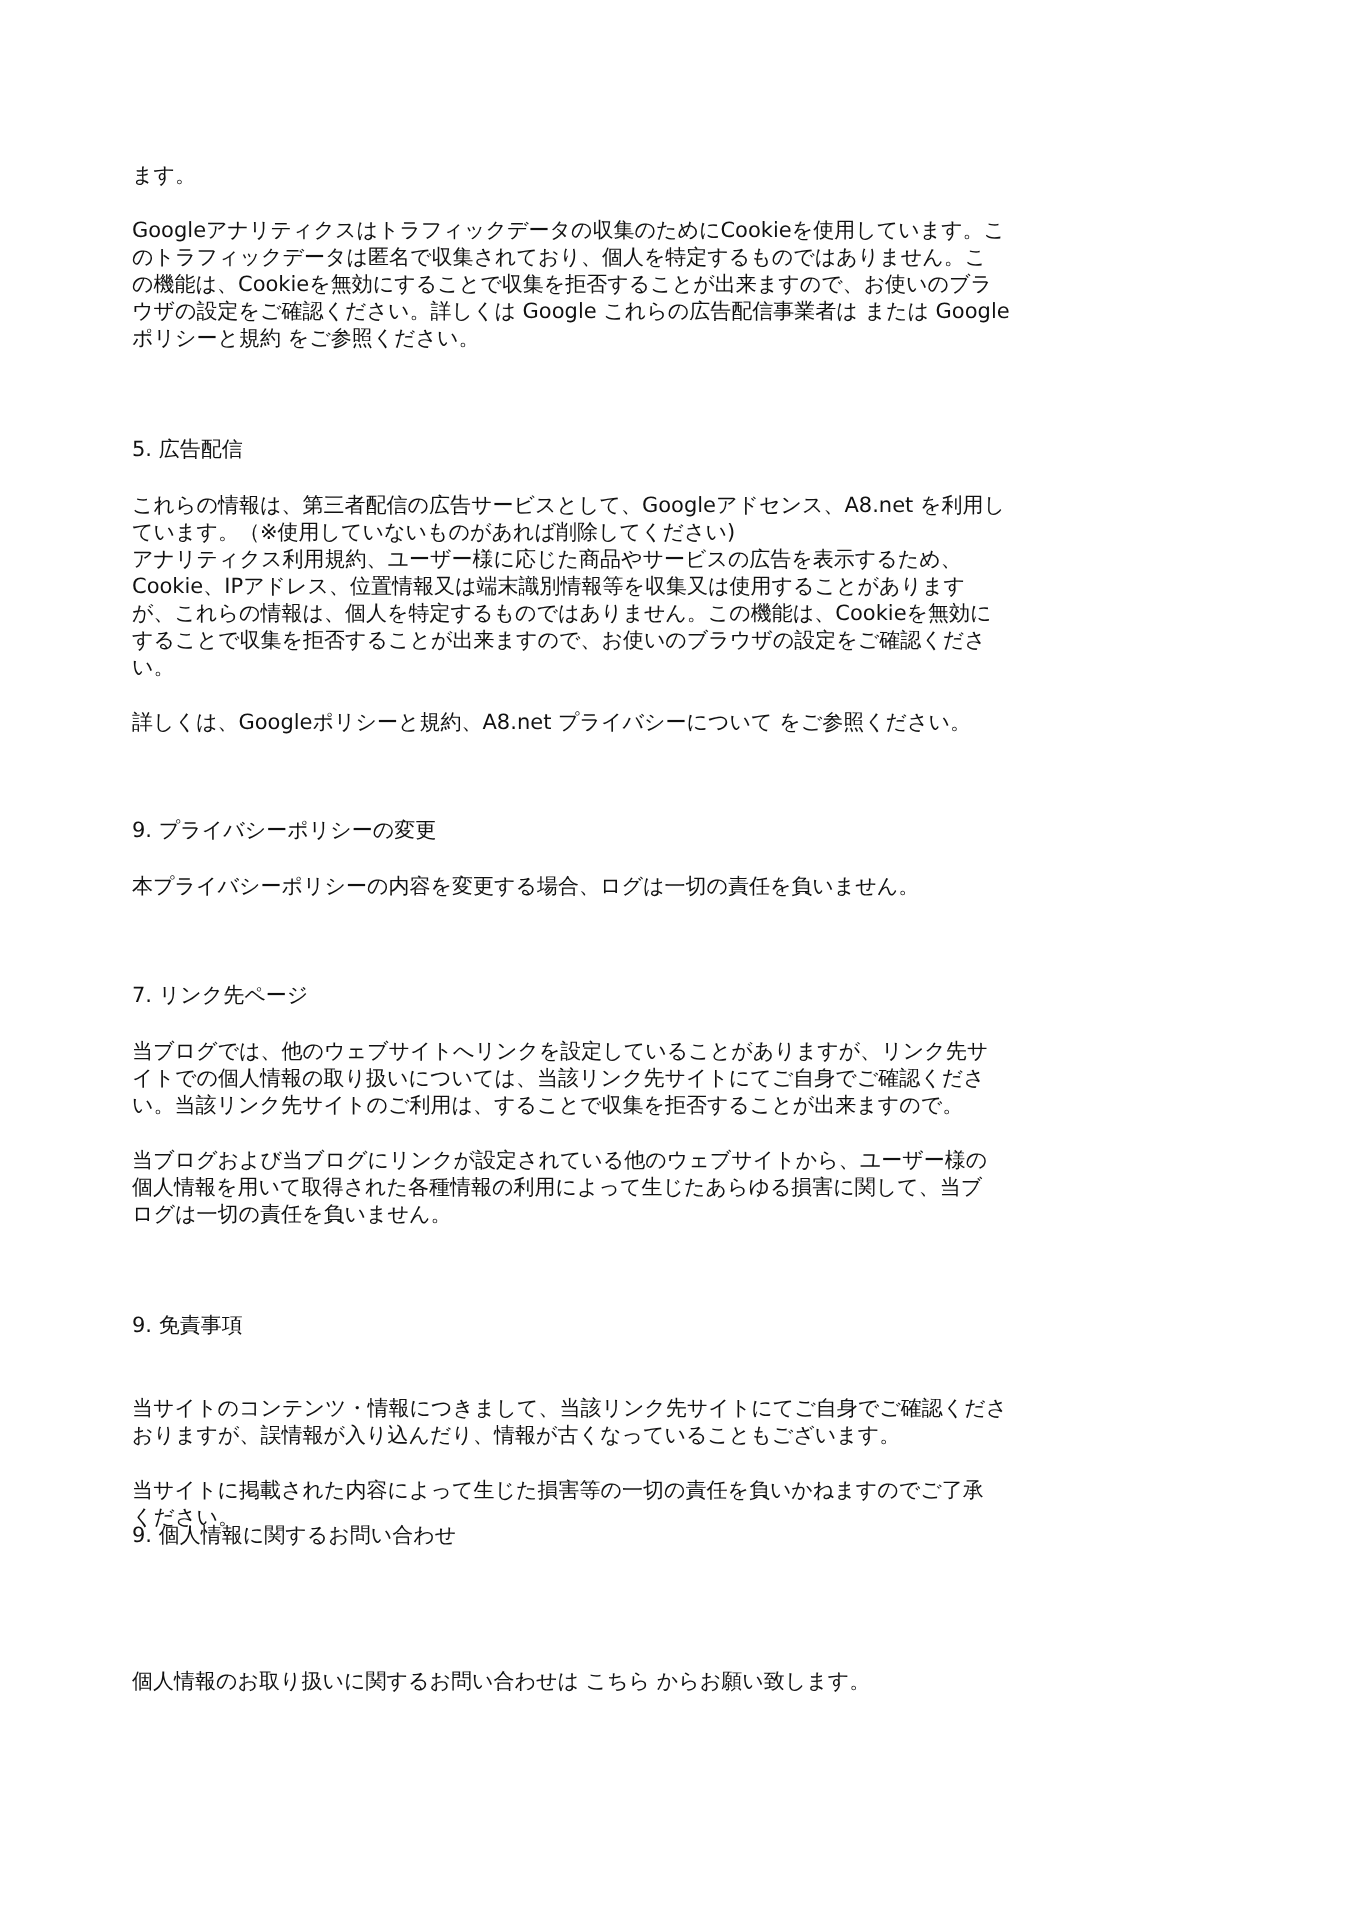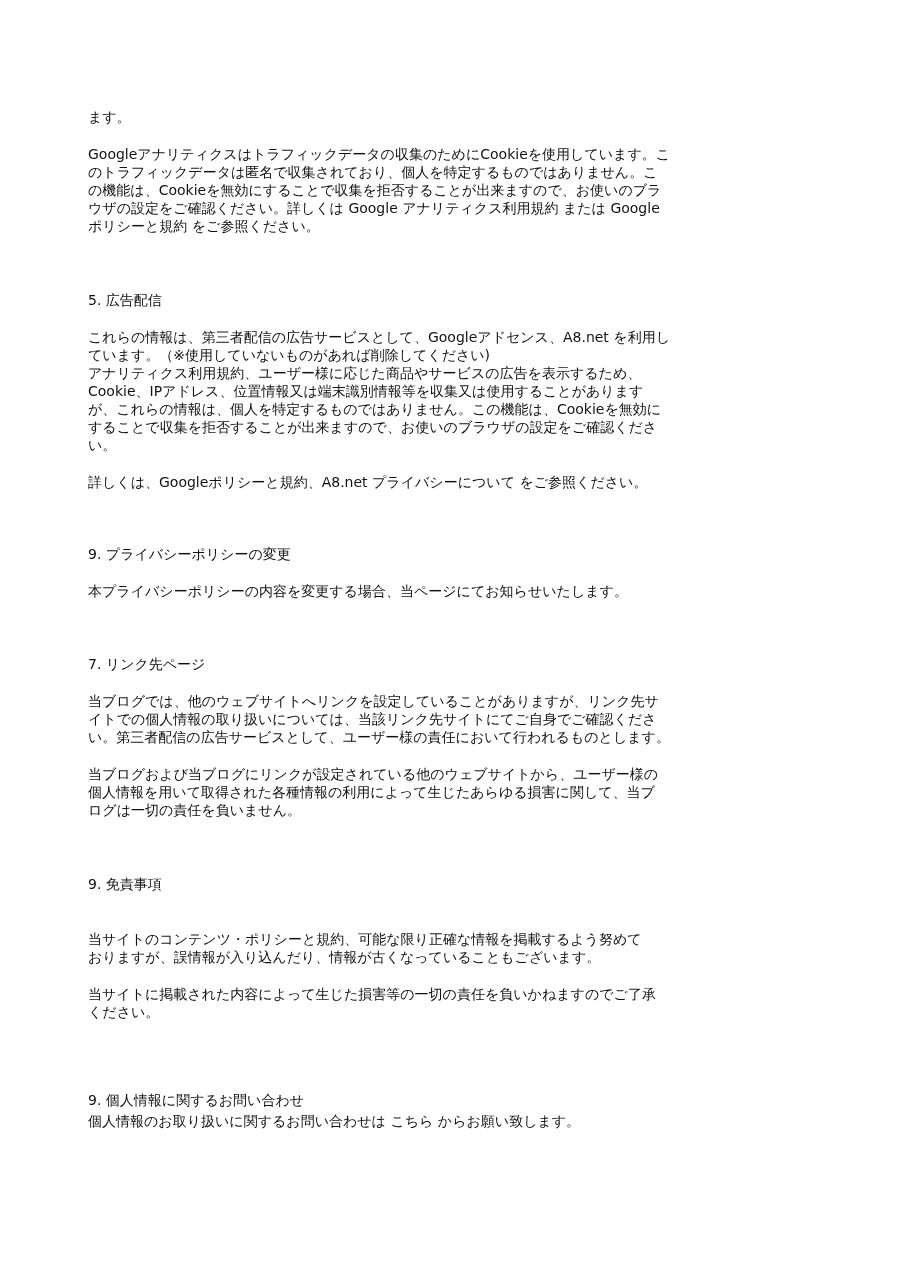--- a/index.html
+++ b/index.html
@@ -34,57 +34,57 @@
 <body>
 
 <div class="page">
 
   <div class="line" style="top:108px">ます。</div>
 
   <div>
     <div class="line" style="top:145px">Googleアナリティクスはトラフィックデータの収集のためにCookieを使用しています。こ</div>
     <div class="line" style="top:163px">のトラフィックデータは匿名で収集されており、個人を特定するものではありません。こ</div>
     <div class="line" style="top:181px">の機能は、Cookieを無効にすることで収集を拒否することが出来ますので、お使いのブラ</div>
-    <div class="line" style="top:199px">ウザの設定をご確認ください。詳しくは Google アナリティクス利用規約 または Google</div>
+    <div class="line" style="top:199px">ウザの設定をご確認ください。詳しくは Google これらの広告配信事業者は または Google</div>
     <div class="line" style="top:217px">ポリシーと規約 をご参照ください。</div>
   </div>
 
   <div>
     <div class="line" style="top:291px">5. 広告配信</div>
     <div class="line" style="top:328px">これらの情報は、第三者配信の広告サービスとして、Googleアドセンス、A8.net を利用し</div>
     <div class="line" style="top:346px">ています。（※使用していないものがあれば削除してください)</div>
     <div class="line" style="top:364px">アナリティクス利用規約、ユーザー様に応じた商品やサービスの広告を表示するため、</div>
     <div class="line" style="top:382px">Cookie、IPアドレス、位置情報又は端末識別情報等を収集又は使用することがあります</div>
     <div class="line" style="top:400px">が、これらの情報は、個人を特定するものではありません。この機能は、Cookieを無効に</div>
     <div class="line" style="top:418px">することで収集を拒否することが出来ますので、お使いのブラウザの設定をご確認くださ</div>
     <div class="line" style="top:436px">い。</div>
     <div class="line" style="top:473px">詳しくは、Googleポリシーと規約、A8.net プライバシーについて をご参照ください。</div>
   </div>
 
   <div>
     <div class="line" style="top:545px">9. プライバシーポリシーの変更</div>
-    <div class="line" style="top:582px">本プライバシーポリシーの内容を変更する場合、当ページにてお知らせいたします。</div>
+    <div class="line" style="top:582px">本プライバシーポリシーの内容を変更する場合、ログは一切の責任を負いません。</div>
   </div>
 
   <div>
     <div class="line" style="top:655px">7. リンク先ページ</div>
     <div class="line" style="top:692px">当ブログでは、他のウェブサイトへリンクを設定していることがありますが、リンク先サ</div>
     <div class="line" style="top:710px">イトでの個人情報の取り扱いについては、当該リンク先サイトにてご自身でご確認くださ</div>
-    <div class="line" style="top:728px">い。第三者配信の広告サービスとして、ユーザー様の責任において行われるものとします。</div>
+    <div class="line" style="top:728px">い。当該リンク先サイトのご利用は、することで収集を拒否することが出来ますので。</div>
     <div class="line" style="top:765px">当ブログおよび当ブログにリンクが設定されている他のウェブサイトから、ユーザー様の</div>
     <div class="line" style="top:783px">個人情報を用いて取得された各種情報の利用によって生じたあらゆる損害に関して、当ブ</div>
     <div class="line" style="top:801px">ログは一切の責任を負いません。</div>
   </div>
 
   <div>
     <div class="line" style="top:875px">9. 免責事項</div>
-    <div class="line" style="top:930px">当サイトのコンテンツ・ポリシーと規約、可能な限り正確な情報を掲載するよう努めて</div>
+    <div class="line" style="top:930px">当サイトのコンテンツ・情報につきまして、当該リンク先サイトにてご自身でご確認くださ</div>
     <div class="line" style="top:948px">おりますが、誤情報が入り込んだり、情報が古くなっていることもございます。</div>
     <div class="line" style="top:985px">当サイトに掲載された内容によって生じた損害等の一切の責任を負いかねますのでご了承</div>
     <div class="line" style="top:1003px">ください。</div>
   </div>
 
   <div>
-    <div class="line" style="top:1091px">9. 個人情報に関するお問い合わせ</div>
+    <div class="line" style="top:1015px">9. 個人情報に関するお問い合わせ</div>
     <div class="line" style="top:1112px">個人情報のお取り扱いに関するお問い合わせは こちら からお願い致します。</div>
   </div>
 
 </div>
 
 </body></html>

